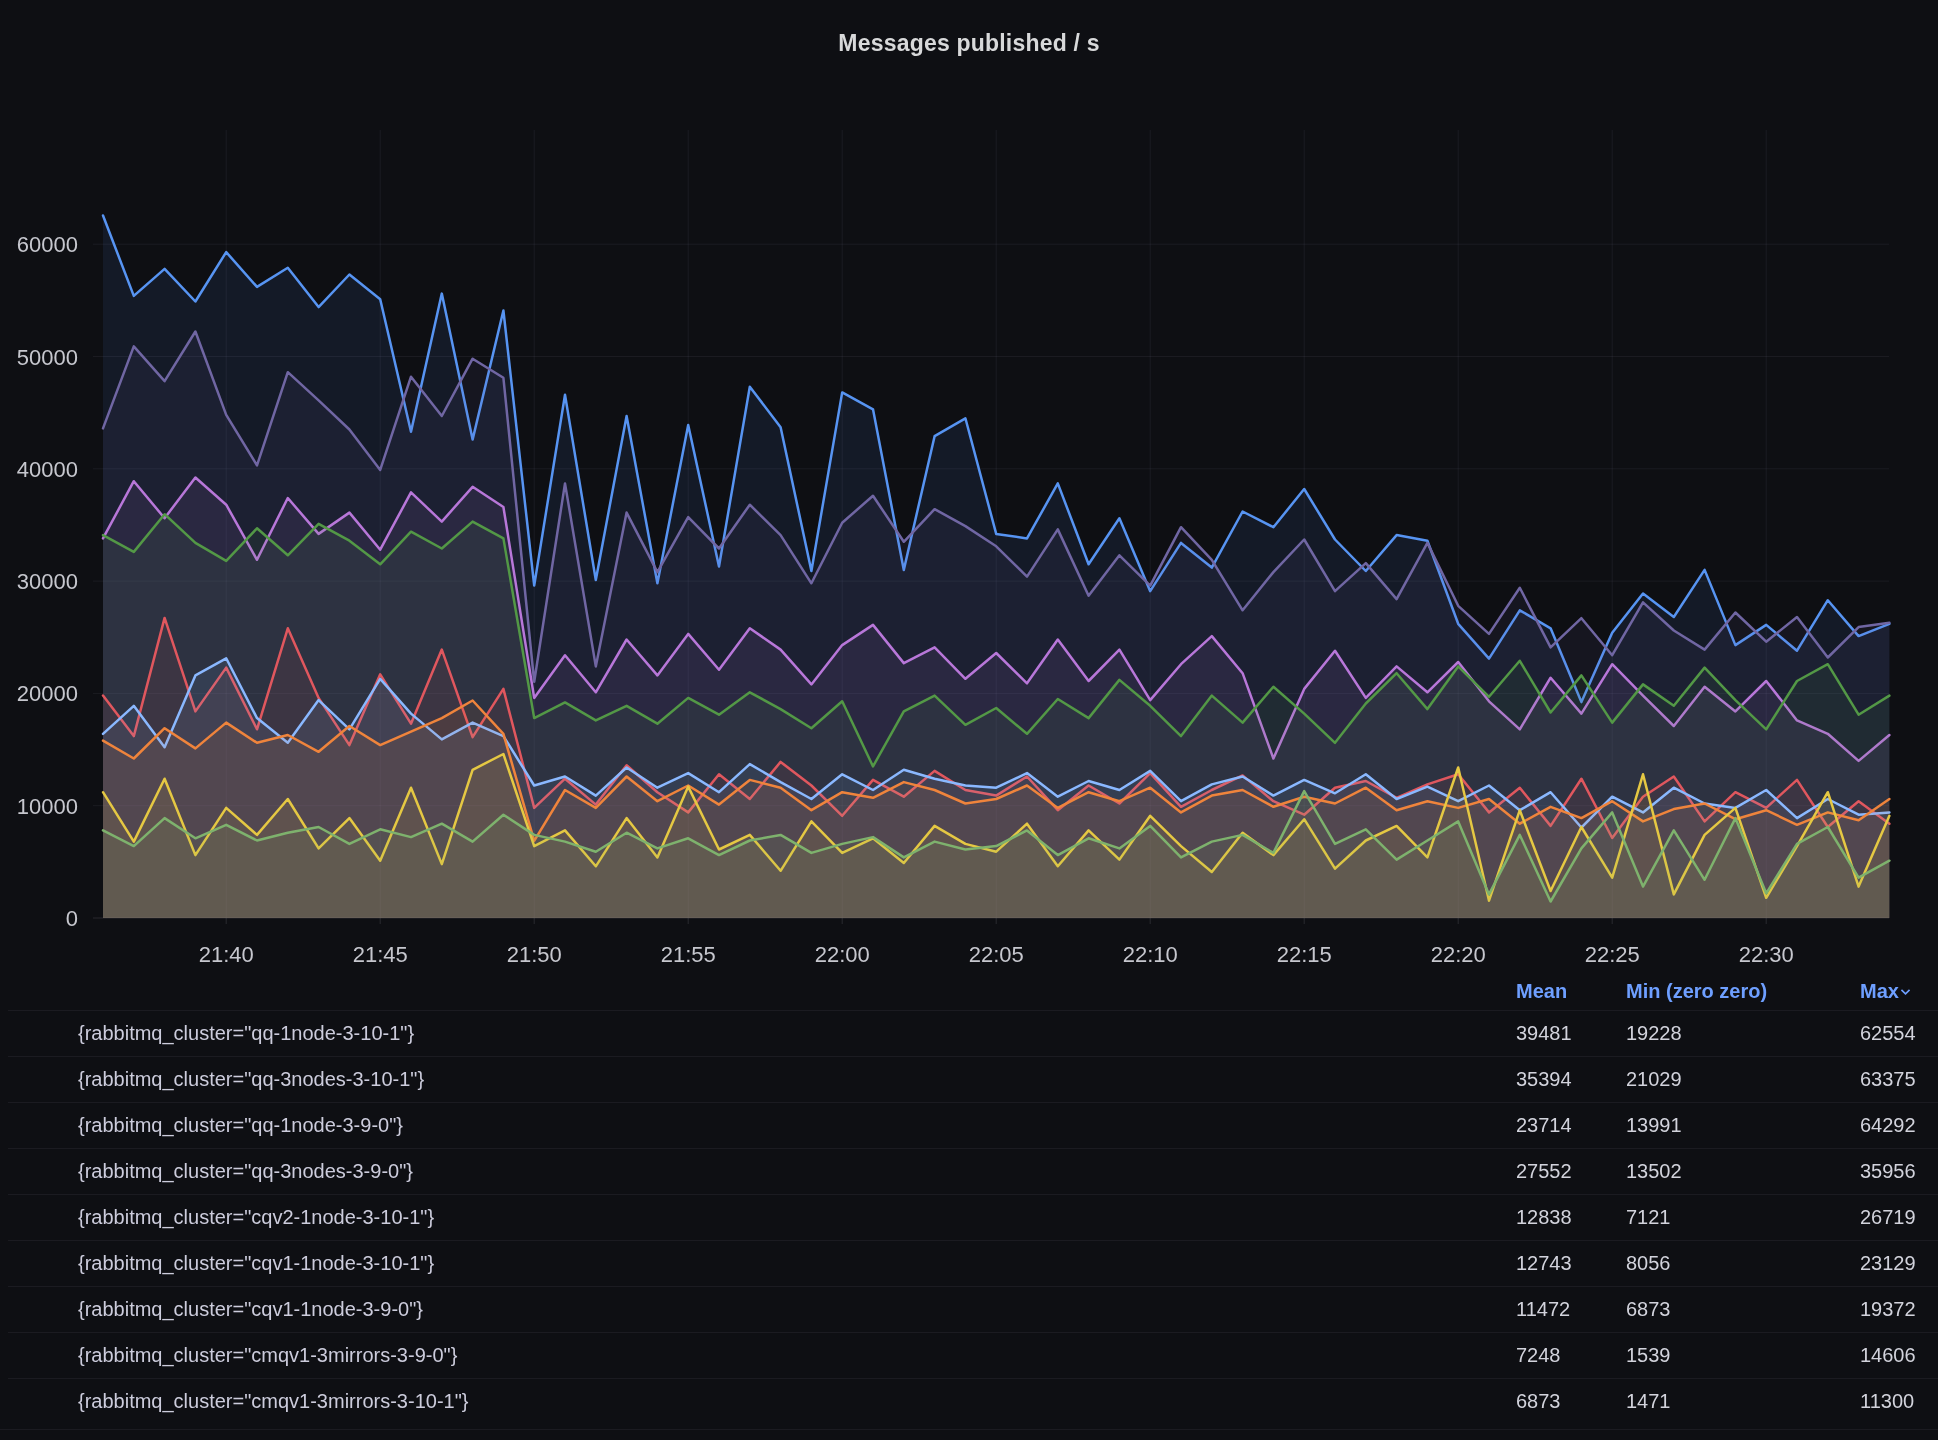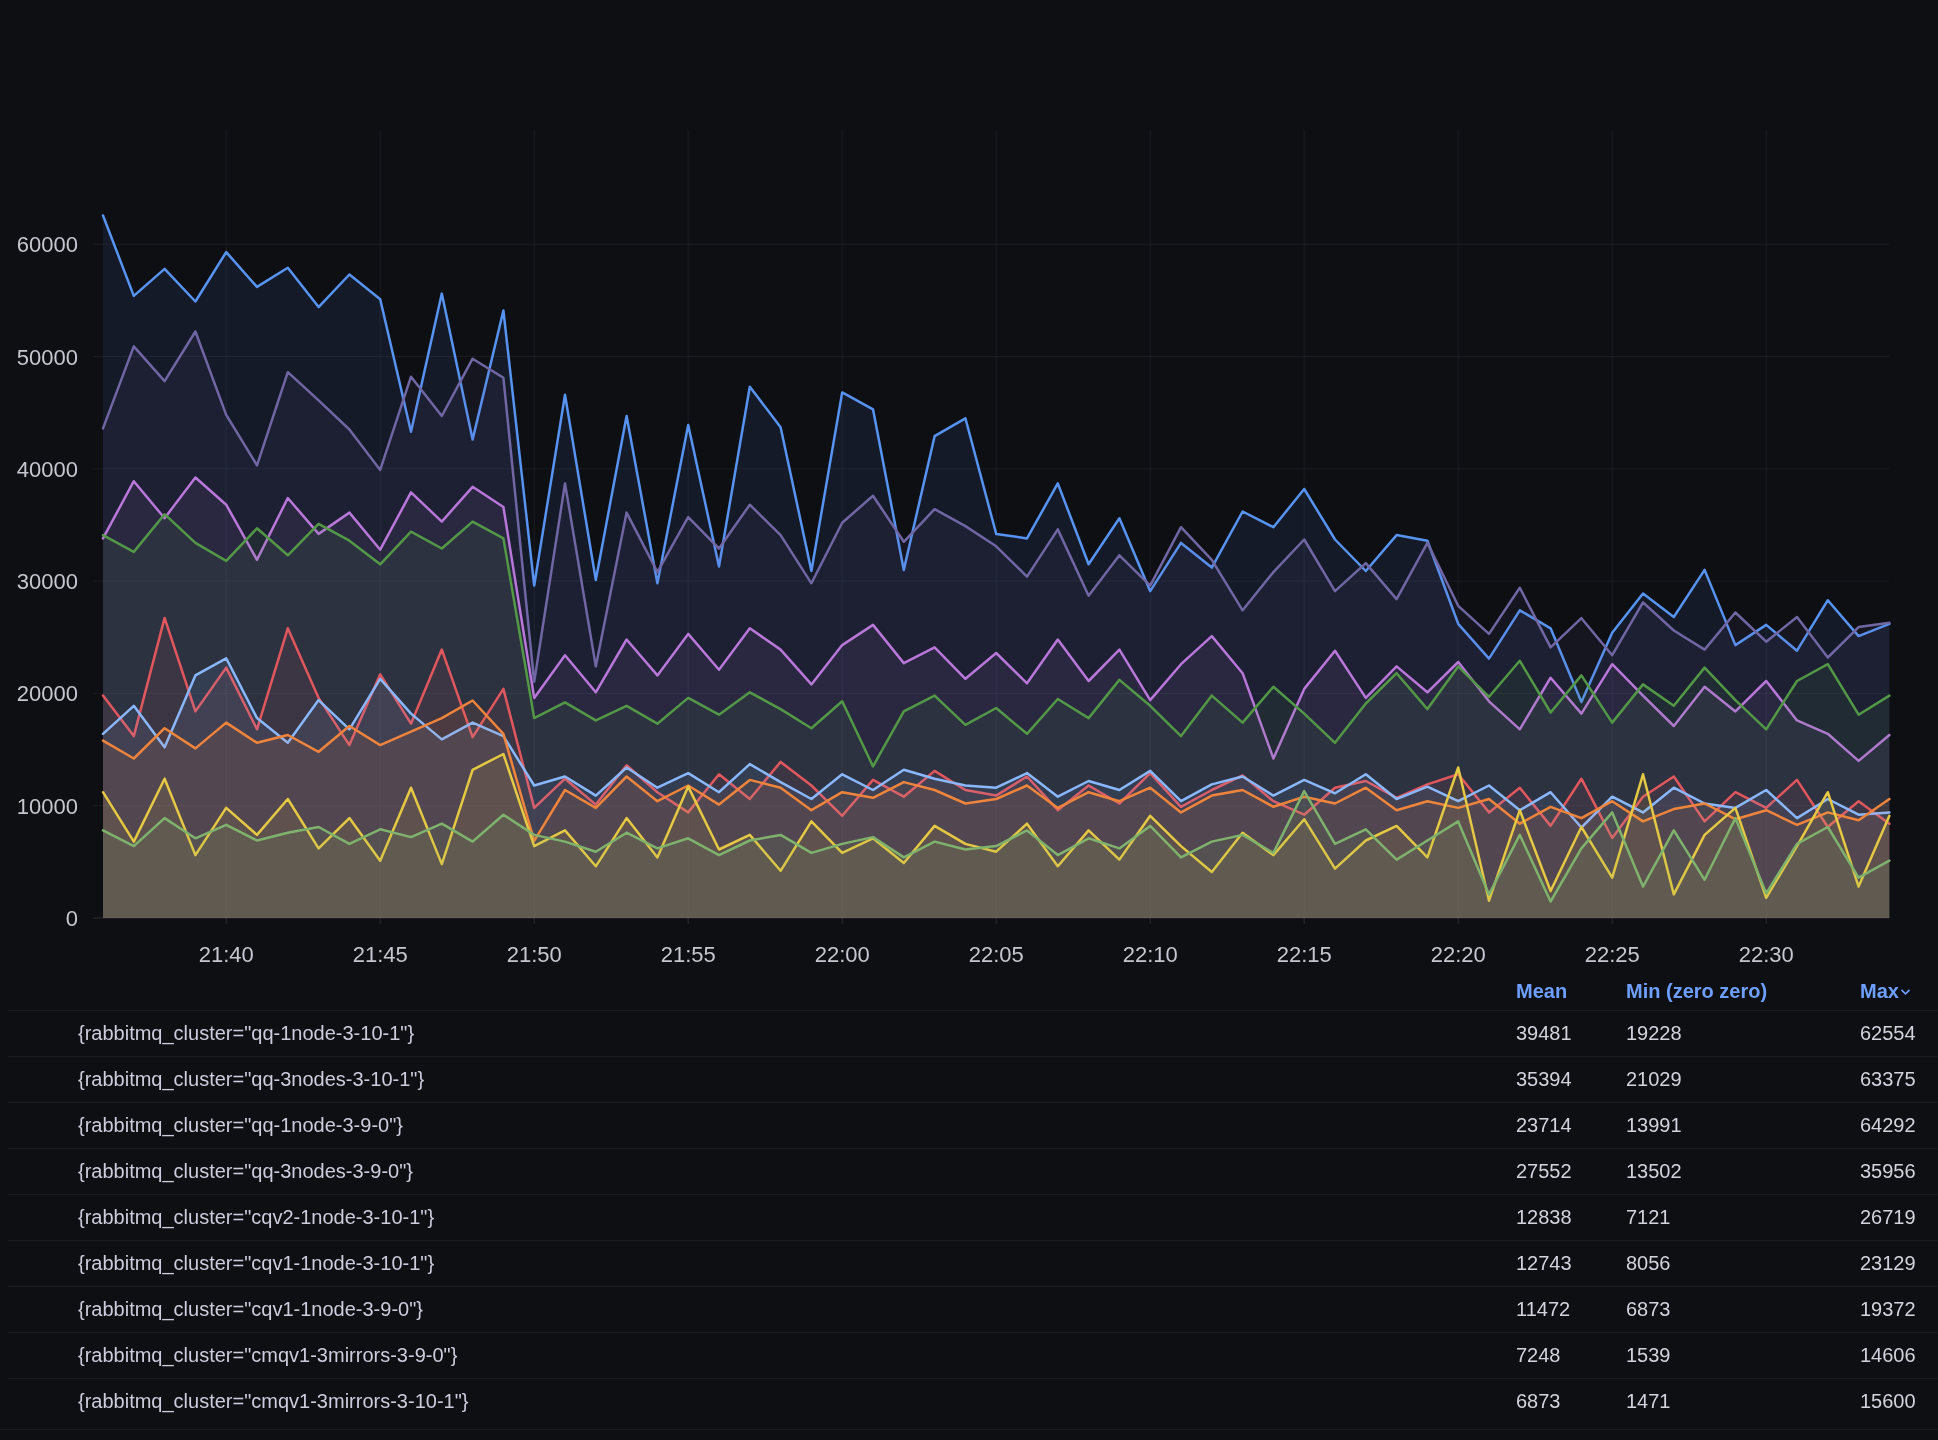--- a/index.html
+++ b/index.html
@@ -31,20 +31,21 @@
   .stat { color:#D2D3DC; white-space:nowrap; }
   .maxwrap { display:flex; align-items:center; }
   .chev { width:13px; height:13px; stroke:#6E9FFF; stroke-width:2; fill:none; }
   .bottom-border { position:absolute; left:0; width:1938px; border-top:1px solid rgba(204,204,220,0.07); }
 </style>
 </head>
 <body>
 
 <div class="panel">
 
+  <div class="panel-title">Messages published / s</div>
 
   <svg class="plot" width="1938" height="972">
       <line x1="93" x2="1889" y1="918" y2="918" class="base-line"></line>
       <text x="78" y="926" text-anchor="end" class="tick-text">0</text>
       <line x1="93" x2="1889" y1="805.7" y2="805.7" class="grid-line"></line>
       <text x="78" y="813.7" text-anchor="end" class="tick-text">10000</text>
       <line x1="93" x2="1889" y1="693.4" y2="693.4" class="grid-line"></line>
       <text x="78" y="701.4" text-anchor="end" class="tick-text">20000</text>
       <line x1="93" x2="1889" y1="581.1" y2="581.1" class="grid-line"></line>
       <text x="78" y="589.1" text-anchor="end" class="tick-text">30000</text>
@@ -183,19 +184,19 @@
       <span class="stat">7248</span>
       <span class="stat">1539</span>
       <span class="stat">14606</span>
     </div>
 
     <div class="lrow">
       <span><span class="swatch" style="background: rgb(126, 178, 109);"></span></span>
       <span class="lbl">{rabbitmq_cluster="cmqv1-3mirrors-3-10-1"}</span>
       <span class="stat">6873</span>
       <span class="stat">1471</span>
-      <span class="stat">15600</span>
+      <span class="stat">11300</span>
     </div>
   </div>
   </div>
 
   <div class="bottom-border" style="top:1429px"></div>
 </div>
 
 </body></html>

